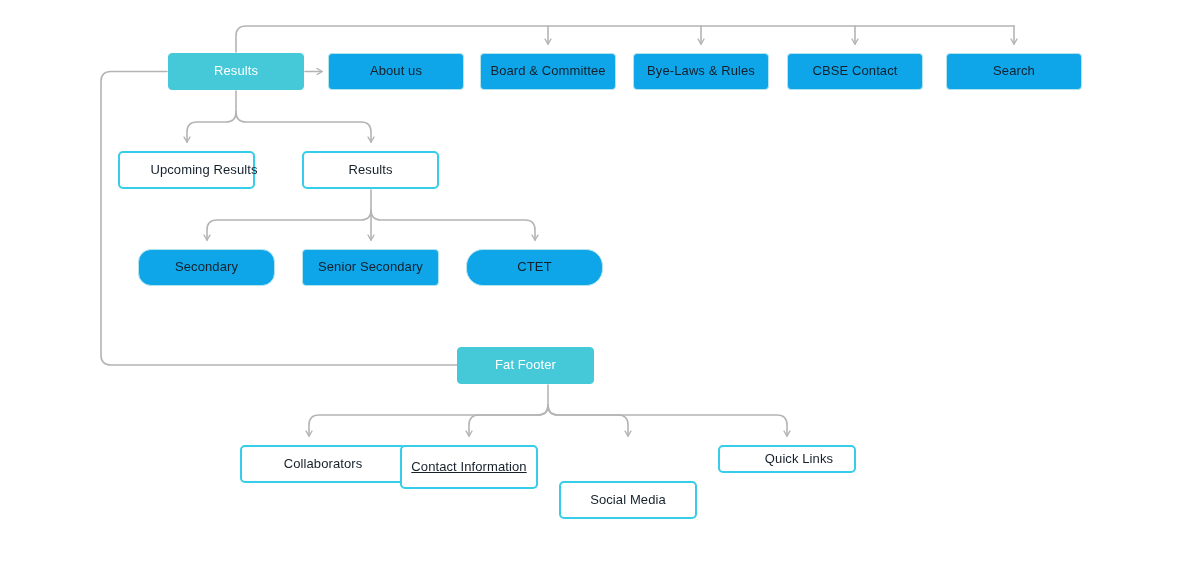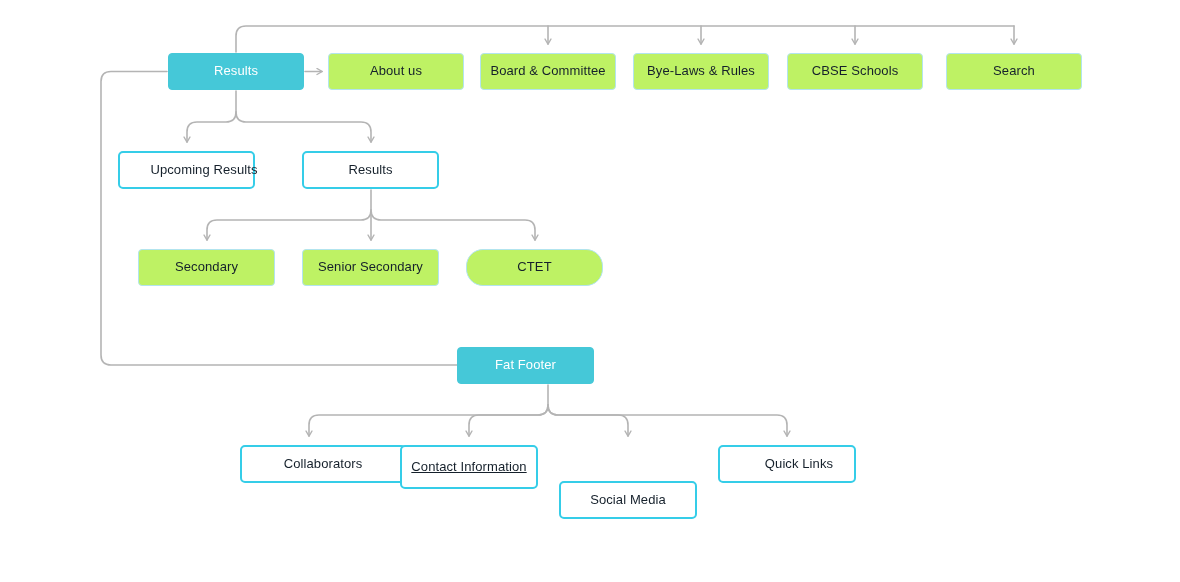--- a/index.html
+++ b/index.html
@@ -40,21 +40,21 @@
     line-height: 1.15;
     white-space: nowrap;
     z-index: 2;
   }
   .node.primary {
     background: #45C8D8;
     color: #ffffff;
     border: 1px solid #45C8D8;
   }
   .node.light {
-    background: #bef264;
+    background: #0ea5e9;
     color: #15202b;
     border: 1px solid #B2E4EE;
   }
   .node.outline {
     background: #ffffff;
     color: #15202b;
     border: 2px solid #35CDE8;
     border-radius: 5px;
   }
 </style>
@@ -107,50 +107,50 @@
       <div class="node light" style="left: 328px; top: 53px; width: 136px; height: 37px;">
         <span>About us</span>
       </div>
       <div class="node light" style="left: 480px; top: 53px; width: 136px; height: 37px;">
         <span>Board &amp; Committee</span>
       </div>
       <div class="node light" style="left: 633px; top: 53px; width: 136px; height: 37px; text-align: center;">
         <span>Bye-Laws &amp; Rules</span>
       </div>
       <div class="node light" style="left: 787px; top: 53px; width: 136px; height: 37px;">
-        <span>CBSE Schools</span>
+        <span>CBSE Contact</span>
       </div>
       <div class="node light" style="left: 946px; top: 53px; width: 136px; height: 37px;">
         <span>Search</span>
       </div>
       <div class="node outline" style="left: 118px; top: 151px; width: 137px; height: 38px; padding-left: 35px;">
         <span>Upcoming Results</span>
       </div>
       <div class="node outline" style="left: 302px; top: 151px; width: 137px; height: 38px;">
         <span>Results</span>
       </div>
-      <div class="node light" style="left: 138px; top: 249px; width: 137px; height: 37px;">
+      <div class="node light" style="left: 138px; top: 249px; width: 137px; height: 37px; border-radius: 13px;">
         <span>Secondary</span>
       </div>
       <div class="node light" style="left: 302px; top: 249px; width: 137px; height: 37px;">
         <span>Senior Secondary</span>
       </div>
       <div class="node light" style="left: 466px; top: 249px; width: 137px; height: 37px; border-radius: 17px;">
         <span>CTET</span>
       </div>
       <div class="node primary" style="left: 457px; top: 347px; width: 137px; height: 37px;">
         <span>Fat Footer</span>
       </div>
       <div class="node outline" style="left: 240px; top: 445px; width: 166px; height: 38px;">
         <span>Collaborators</span>
       </div>
       <div class="node outline" style="left: 400px; top: 445px; width: 138px; height: 44px; text-decoration: underline;">
         <span>Contact Information</span>
       </div>
       <div class="node outline" style="left: 559px; top: 445px; width: 138px; height: 38px; margin-top: 36px;">
         <span>Social Media</span>
       </div>
-      <div class="node outline" style="left: 718px; top: 445px; width: 138px; height: 38px; padding-left: 24px;">
+      <div class="node outline" style="left: 718px; top: 445px; width: 138px; height: 28px; padding-left: 24px;">
         <span>Quick Links</span>
       </div>
     </div>
 
 </div>
 
 </body></html>

